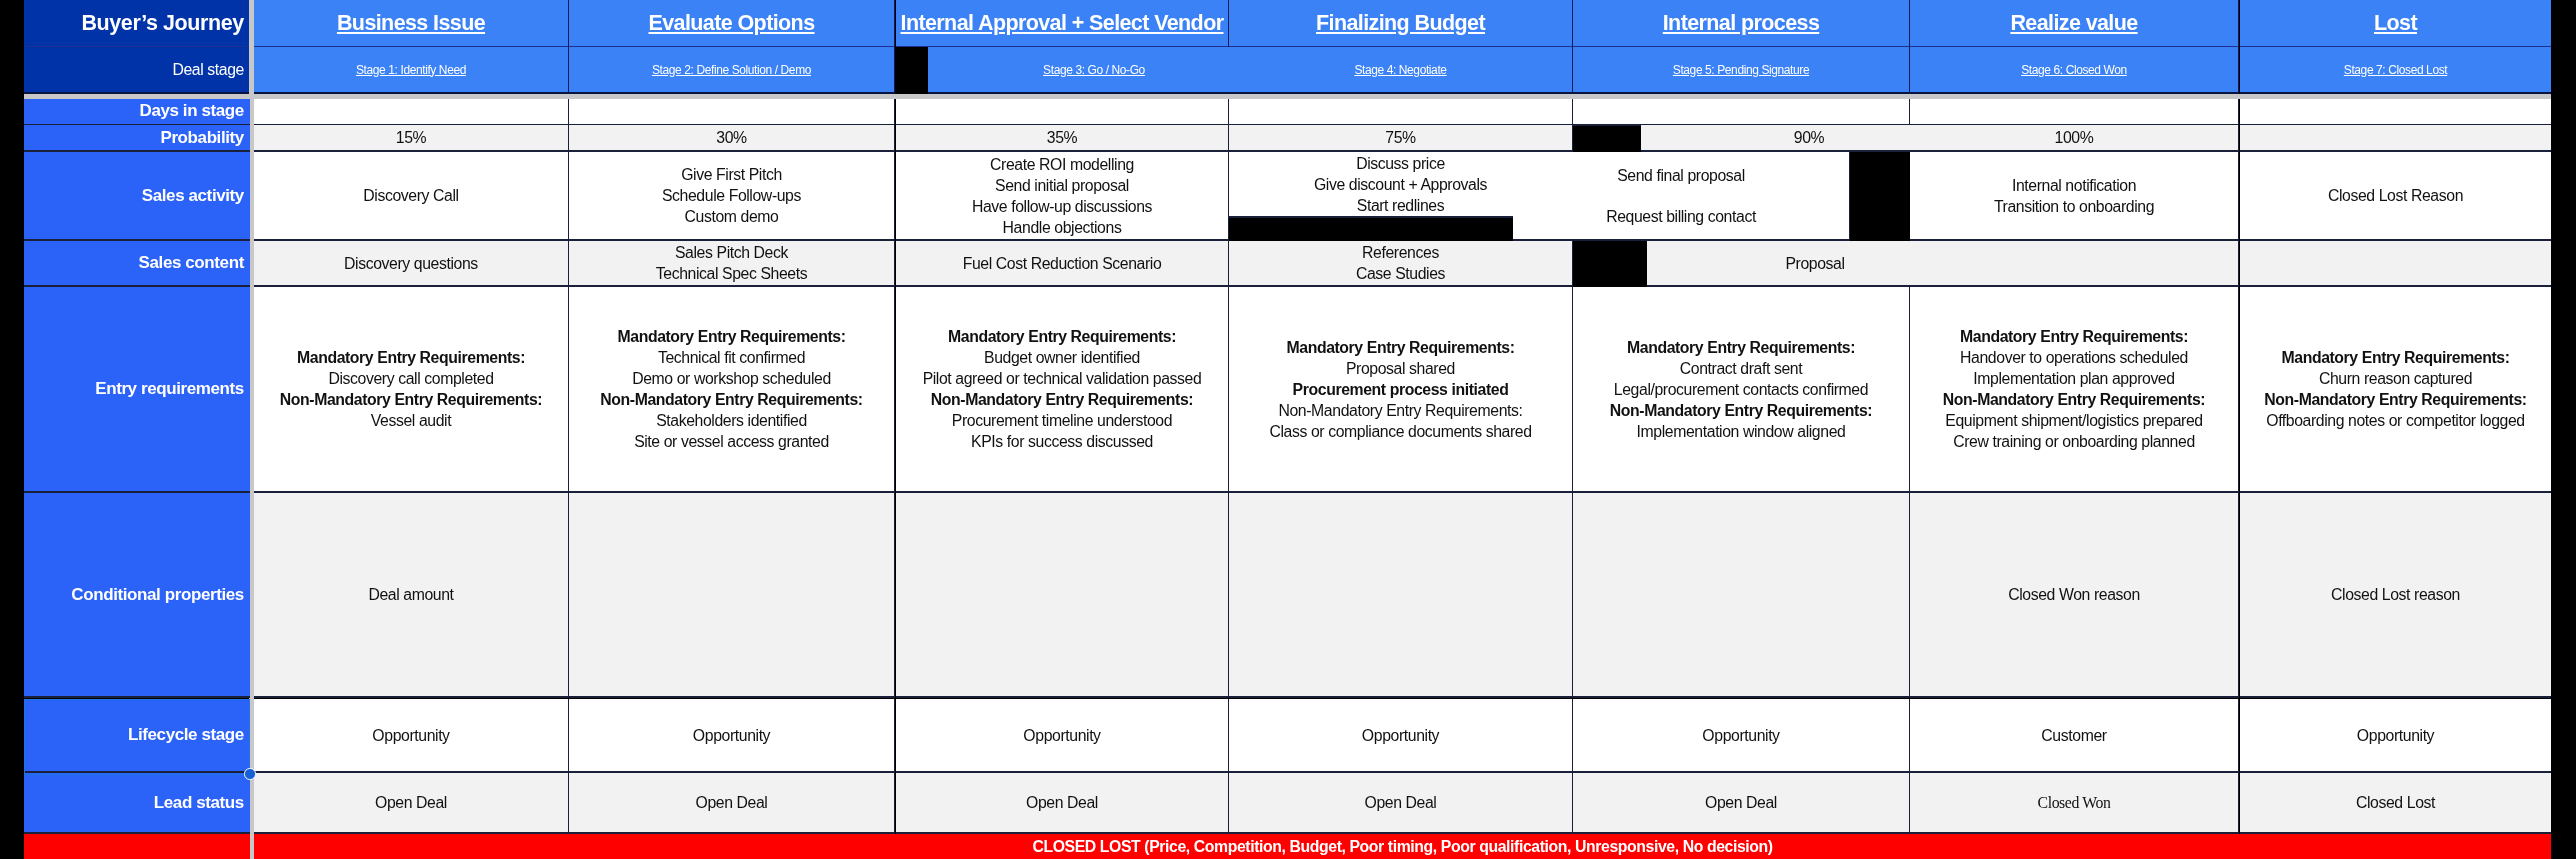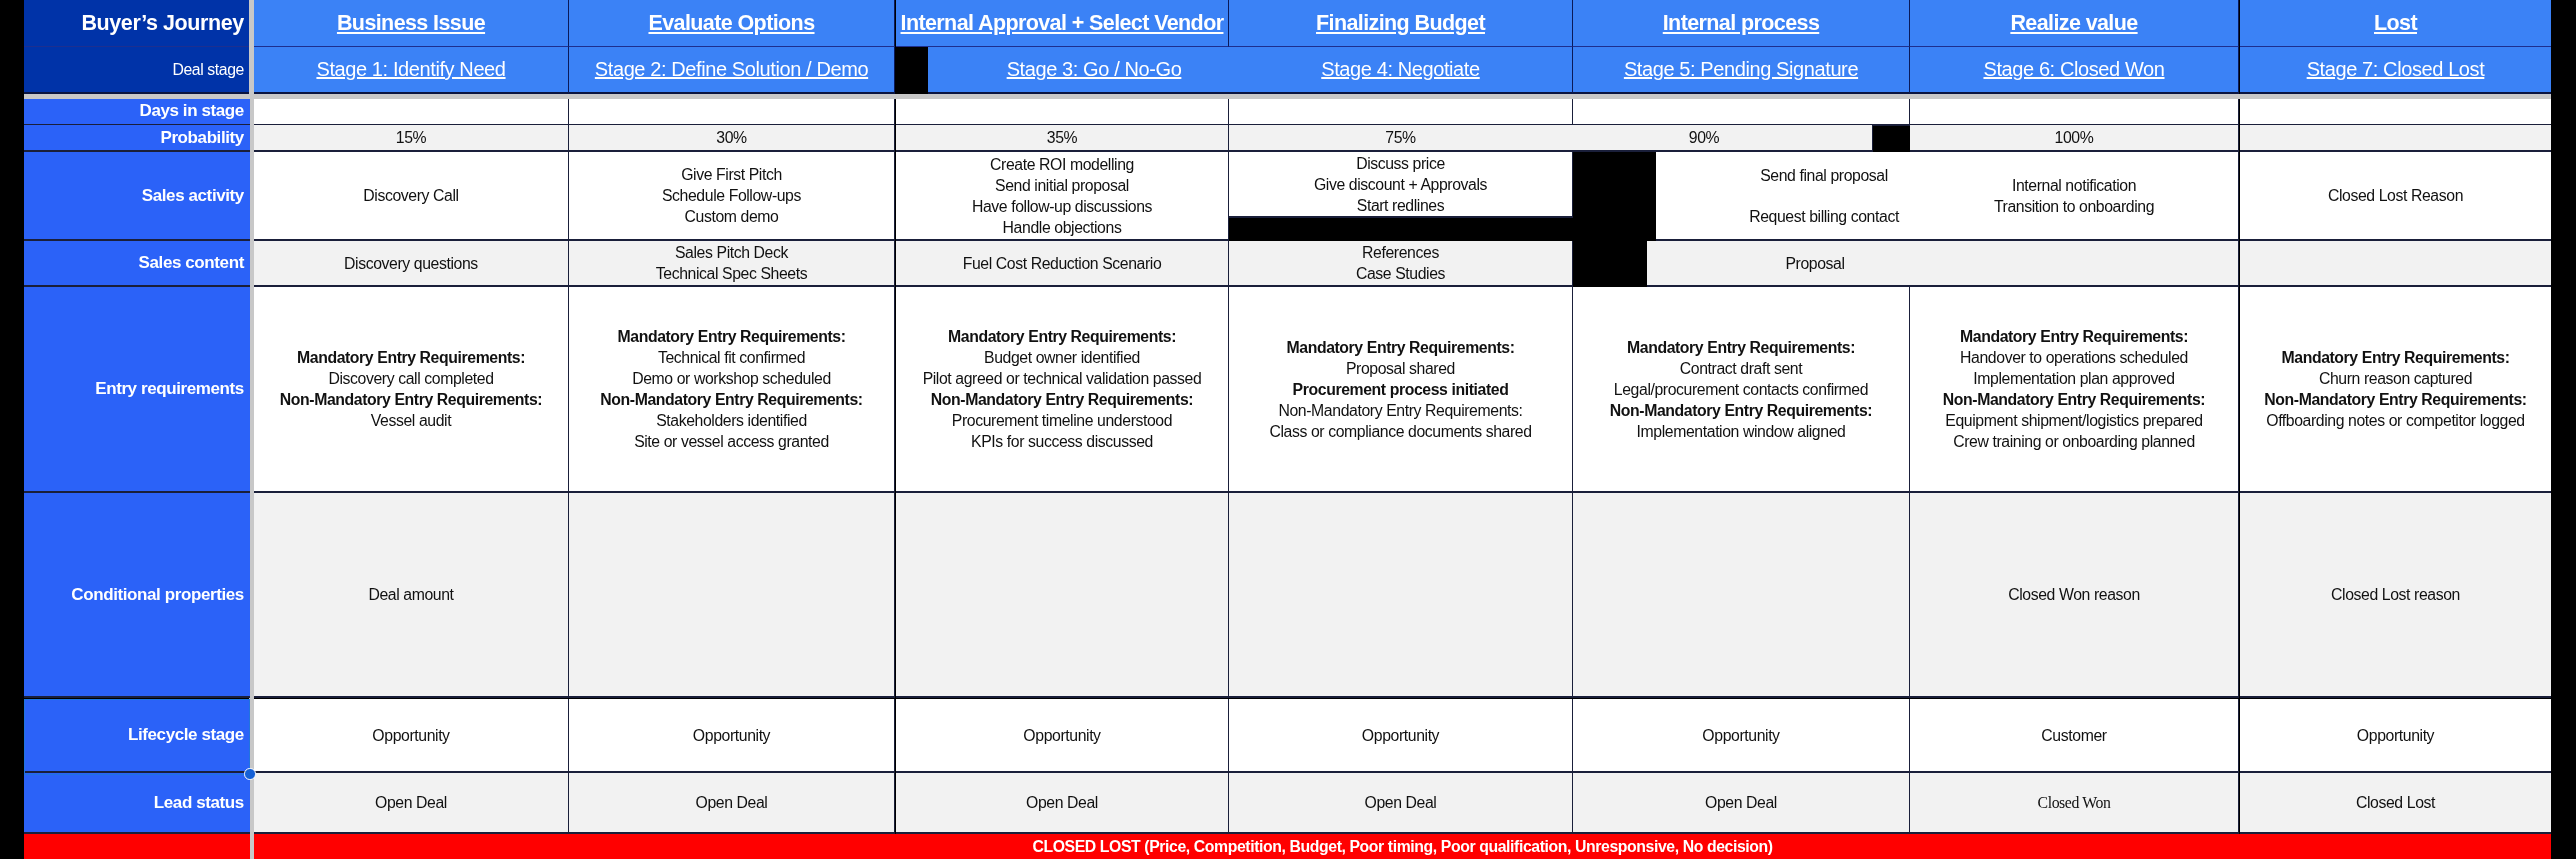--- a/index.html
+++ b/index.html
@@ -15,21 +15,21 @@
   .gray-v { background:#C8C8C8; }
   .gray-h { background:#C8C8C8; }
   .cell { display:flex; flex-direction:column; align-items:center; justify-content:center; text-align:center;
           color:#111; font-size:15.8px; line-height:21px; letter-spacing:-0.4px;
           border-right:1.4px solid #1a1f3a; border-bottom:2.1px solid #1a1f3a; }
   .cell.white { background:#fff; }
   .cell.gray { background:#F2F2F2; }
   .cell.last { border-right:none; }
   .htitle { display:flex; align-items:center; justify-content:center; font-weight:bold; font-size:21.5px; letter-spacing:-0.6px;
             border-right:1.4px solid #0a1a5a; border-bottom:0.7px solid #1d2f8f; }
-  .hstage { display:flex; align-items:center; justify-content:center; font-size:20px; letter-spacing:-0.4px;
+  .hstage { display:flex; align-items:center; justify-content:center; font-size:12px; letter-spacing:-0.4px;
             border-right:1.4px solid #0a1a5a; border-bottom:2.1px solid #0a1440; }
   .last { border-right:none !important; }
   .b { font-weight:bold; }
   .redbar { background:#FF0000; color:#fff; font-weight:bold; font-size:15.8px; letter-spacing:-0.4px;
             display:flex; align-items:center; justify-content:center; }
   .sel { border:1.4px solid #1f74e0; pointer-events:none; }
   .handle { width:11.5px; height:11.5px; border-radius:50%; background:#1560d6; border:1.4px solid #fff; box-sizing:border-box; }
 </style>
 </head>
 <body>
@@ -82,21 +82,21 @@
     </div>
     <div class="abs cell gray" style="left: 569px; top: 125px; width: 326px; height: 27px;">
       <div>30%</div>
     </div>
     <div class="abs cell gray" style="left: 896px; top: 125px; width: 333px; height: 27px;">
       <div>35%</div>
     </div>
     <div class="abs cell gray" style="left: 1229px; top: 125px; width: 344px; height: 27px;">
       <div>75%</div>
     </div>
-    <div class="abs cell gray" style="left: 1536px; top: 125px; width: 337px; height: 27px; align-items: center;">
+    <div class="abs cell gray" style="left: 1641px; top: 125px; width: 337px; height: 27px; align-items: center;">
       <div>90%</div>
     </div>
     <div class="abs cell gray" style="left: 1910px; top: 125px; width: 329px; height: 27px;">
       <div>100%</div>
     </div>
     <div class="abs cell gray last" style="left: 2240px; top: 125px; width: 311px; height: 27px;">
       <div></div>
     </div>
     <div class="abs lbl" style="left: 23.6px; top: 152px; width: 226px; height: 89px; border-bottom: 2.1px solid rgb(26, 31, 58);">Sales activity</div>
     <div class="abs cell white" style="left: 254px; top: 152px; width: 315px; height: 89px;">
@@ -111,21 +111,21 @@
       <div>Create ROI modelling</div>
       <div>Send initial proposal</div>
       <div>Have follow-up discussions</div>
       <div>Handle objections</div>
     </div>
     <div class="abs cell white" style="left: 1229px; top: 152px; width: 344px; height: 66px;">
       <div>Discuss price</div>
       <div>Give discount + Approvals</div>
       <div>Start redlines</div>
     </div>
-    <div class="abs cell white" style="left: 1656px; top: 152px; width: 337px; height: 89px; gap: 20px;">
+    <div class="abs cell white" style="left: 1513px; top: 152px; width: 337px; height: 89px; gap: 20px;">
       <div>Send final proposal</div>
       <div>Request billing contact</div>
     </div>
     <div class="abs cell white" style="left: 1910px; top: 152px; width: 329px; height: 89px;">
       <div>Internal notification</div>
       <div>Transition to onboarding</div>
     </div>
     <div class="abs cell white last" style="left: 2240px; top: 152px; width: 311px; height: 89px;">
       <div>Closed Lost Reason</div>
     </div>

